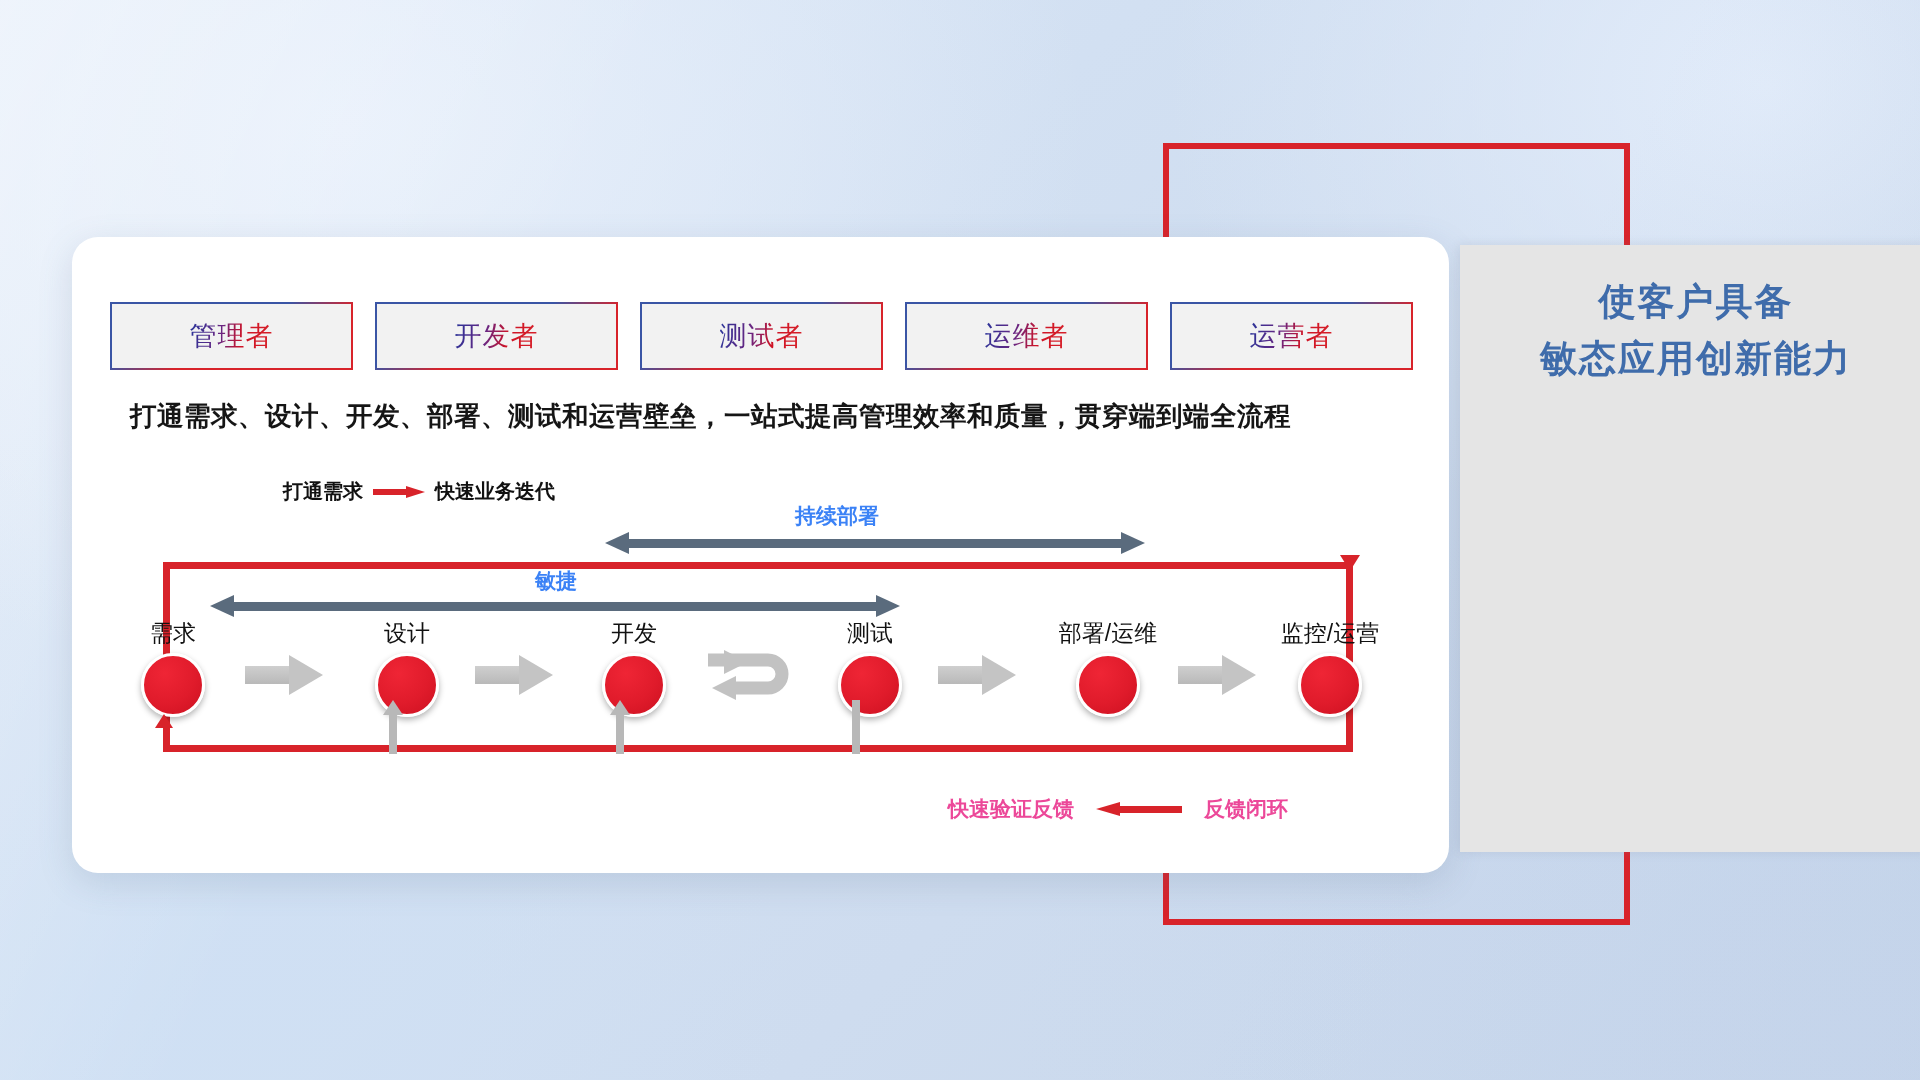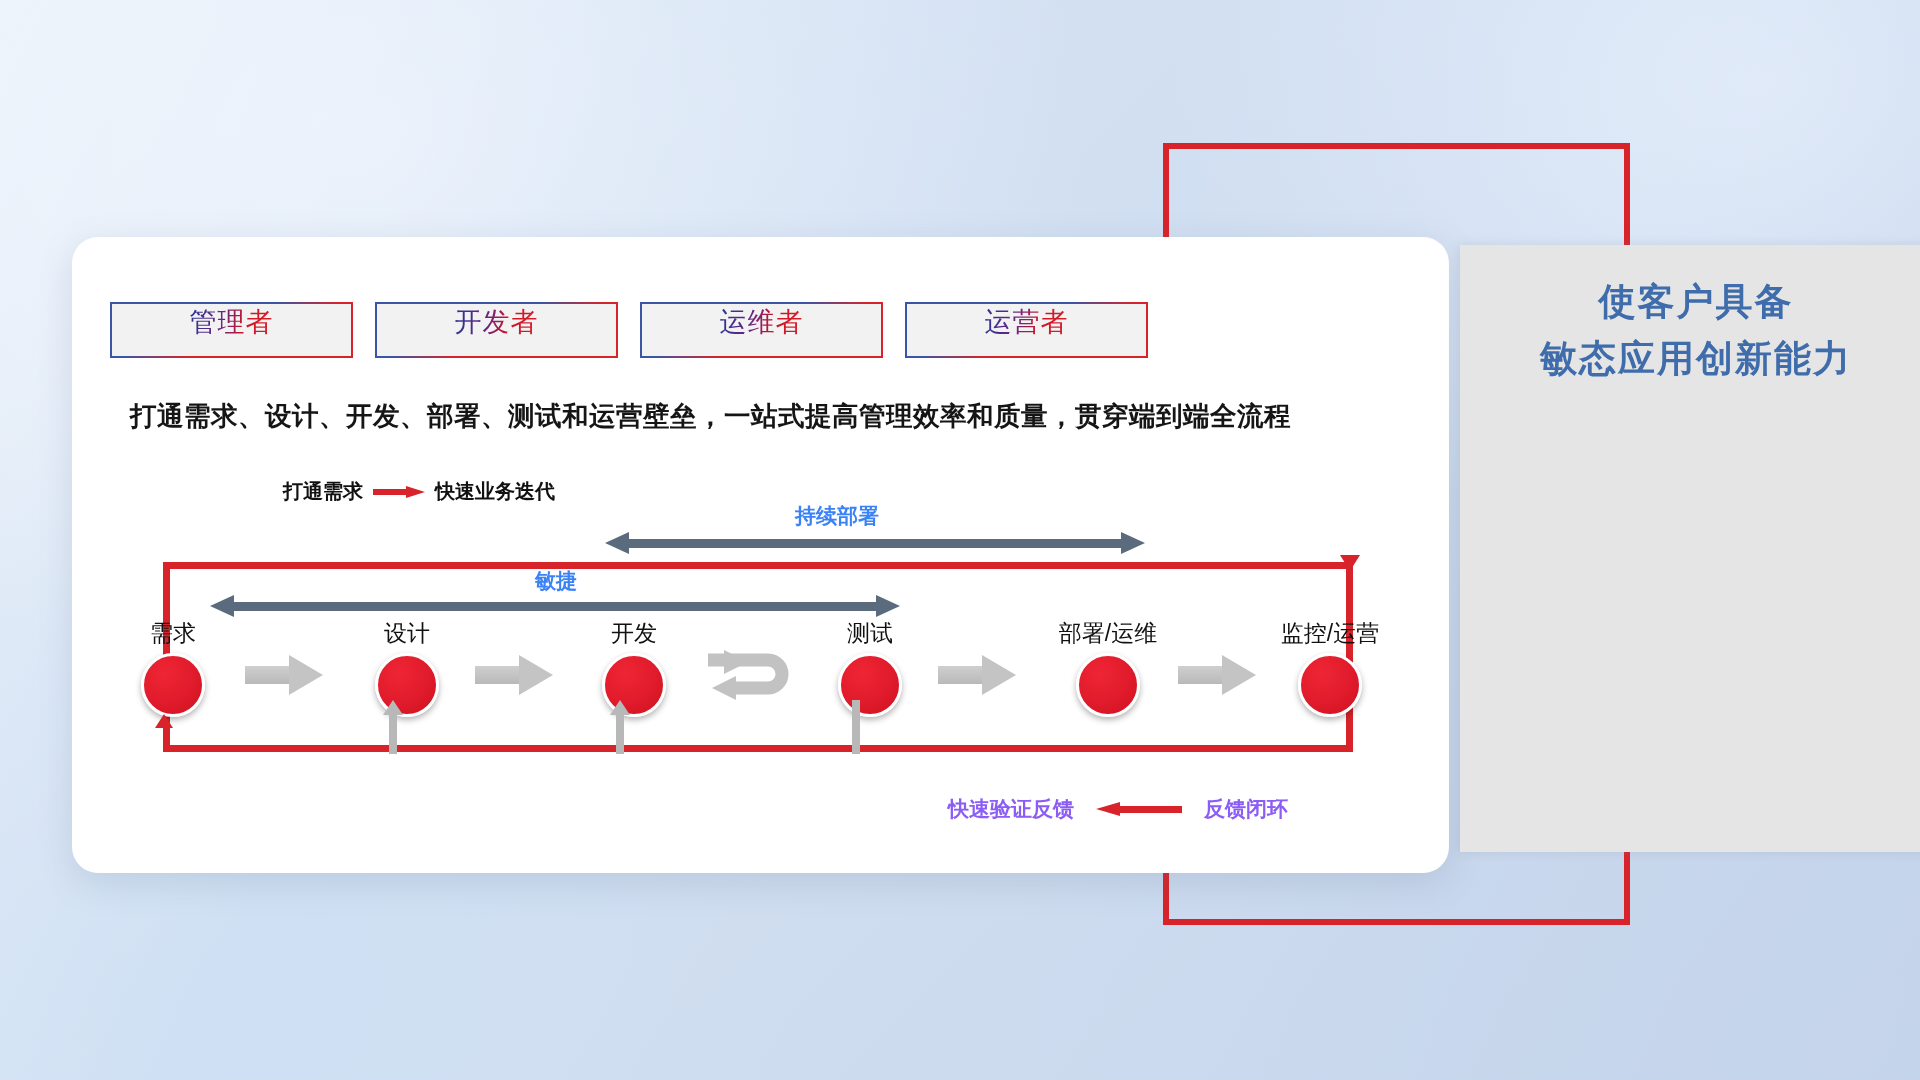--- a/index.html
+++ b/index.html
@@ -35,23 +35,23 @@
   
   #main-card{
     position:absolute;left:72px;top:237px;width:1377px;height:636px;
     background:#fff;border-radius:26px;
     box-shadow:0 10px 34px rgba(90,110,140,.18);
   }
 
   
   #role-row{position:absolute;left:110px;top:302px;display:flex;gap:22px;}
   .role-box{
-    width:243px;height:56px;background:#f2f2f2;
+    width:243px;height:68px;background:#f2f2f2;
     border:2px solid;border-image:linear-gradient(160deg,#3a55a5 0%,#3a55a5 42%,#d8232a 58%,#d8232a 100%) 1;
-    display:flex;justify-content:center;
+    display:flex;align-items:center;justify-content:center;
     box-sizing:border-box;
   }
   .role-box span{
     font-size:27px;font-weight:400;letter-spacing:1px;
     background:linear-gradient(100deg,#27349a 0%,#6b2580 38%,#cf1325 62%,#d8232a 100%);
     -webkit-background-clip:text;background-clip:text;color:transparent;
   }
 
   
   #subtitle{
@@ -100,21 +100,21 @@
   
   .chev{position:absolute;width:78px;height:40px;}
   .chev .shaft{position:absolute;left:0;top:11px;width:46px;height:18px;
      background:linear-gradient(#cfcfcf,#b9b9b9);}
   .chev .tip{position:absolute;left:44px;top:0;width:0;height:0;
      border-top:20px solid transparent;border-bottom:20px solid transparent;
      border-left:34px solid #c4c4c4;}
 
   
   #legend-feedback{position:absolute;left:948px;top:795px;display:flex;align-items:center;gap:22px;}
-  #legend-feedback .lbl{font-size:21px;font-weight:bold;color:#8b5cf6;}
+  #legend-feedback .lbl{font-size:21px;font-weight:bold;color:#ec4899;}
 
   
   #right-panel{
     position:absolute;left:1460px;top:245px;width:472px;height:607px;
     background:#e5e5e5;box-shadow:-2px 0 10px rgba(120,135,160,.20);
   }
   #panel-title{padding-top:28px;text-align:center;}
   #panel-title div{
     color:#3f6cab;font-weight:bold;letter-spacing:2px;line-height:1.55;
   }
@@ -138,20 +138,23 @@
 <div id="red-bracket"></div>
 
 <div id="main-card"></div>
 
 <div id="role-row">
   <div class="role-box">
     <span>管理者</span>
   </div>
   <div class="role-box">
     <span>开发者</span>
+  </div>
+  <div class="role-box">
+    <span>测试者</span>
   </div>
   <div class="role-box">
     <span>运维者</span>
   </div>
   <div class="role-box">
     <span>运营者</span>
   </div>
 </div>
 
 <div id="subtitle">打通需求、设计、开发、部署、测试和运营壁垒，一站式提高管理效率和质量，贯穿端到端全流程</div>

